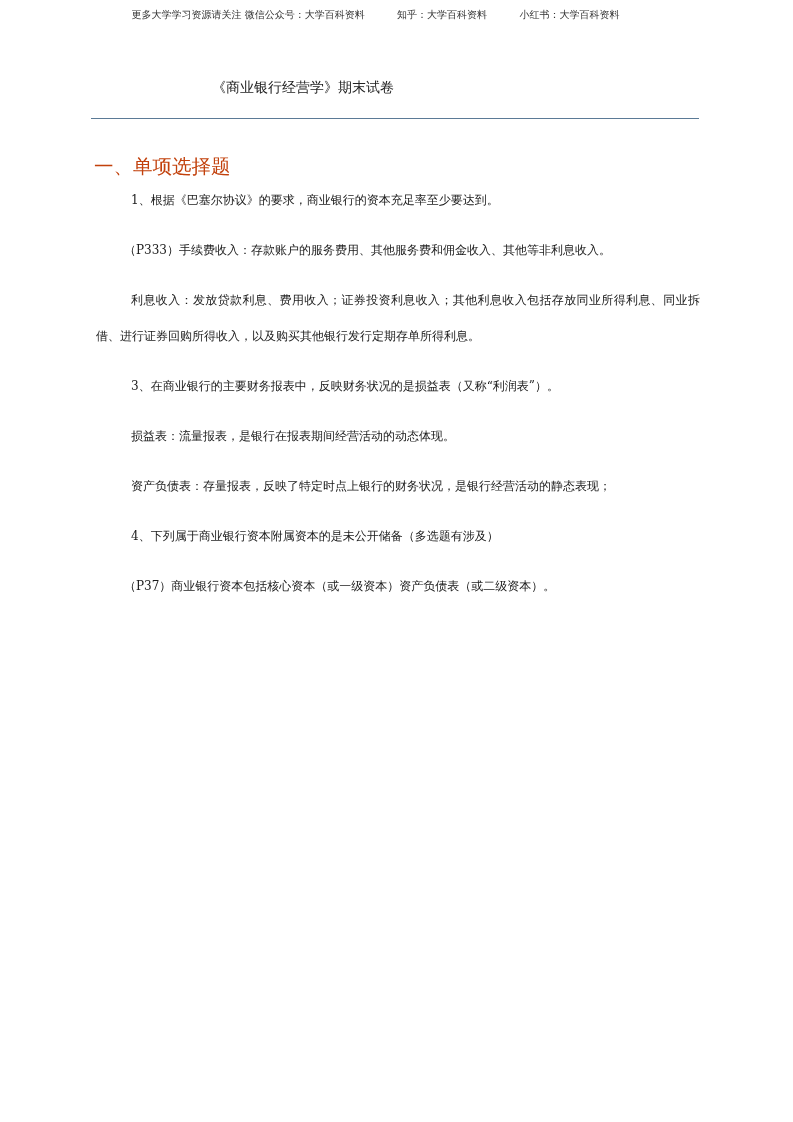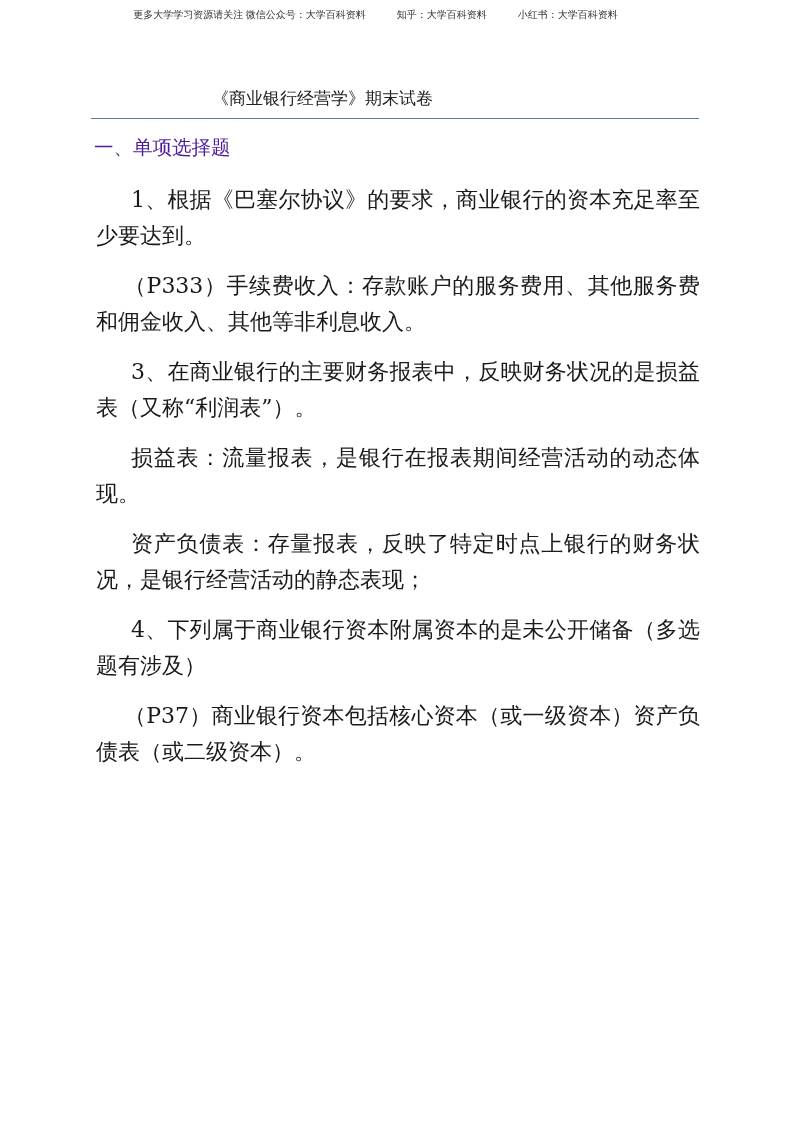--- a/index.html
+++ b/index.html
@@ -18,54 +18,53 @@
     .header-note {
       position: absolute;
       top: 8px;
       left: 0;
       width: 751px;
       text-align: center;
       font-size: 10px;
       color: #333333;
       white-space: nowrap;
       letter-spacing: 0px;
-      font-family: Liberation Serif, serif;
     }
     .header-note span { display: inline-block; }
     .header-note .gap { width: 26px; }
     .doc-title {
       position: absolute;
-      top: 87px;
+      top: 79px;
       left: 212px;
-      font-size: 17px;
+      font-size: 14px;
       color: #222222;
       white-space: nowrap;
     }
     .rule {
       position: absolute;
       top: 118px;
       left: 91px;
       width: 608px;
       height: 1px;
       background: #5b7a96;
     }
     .section-heading {
       position: absolute;
-      top: 134px;
+      top: 153px;
       left: 94px;
       font-size: 19.5px;
-      color: #4c1d95;
+      color: #c2410c;
       white-space: nowrap;
     }
     .content {
       position: absolute;
       top: 182px;
       left: 96px;
       width: 604px;
-      font-size: 22px;
+      font-size: 12px;
       line-height: 36px;
     }
     .para {
       margin: 0 0 14px 0;
       text-indent: 35px;
       text-align: justify;
     }
     .para.paren {
       text-indent: 28px;
     }
@@ -83,18 +82,19 @@
 
 <div class="doc-title">《商业银行经营学》期末试卷</div>
 
 <div class="rule"></div>
 
 <div class="section-heading">一、单项选择题</div>
 
 <div class="content">
   <p class="para">1、根据《巴塞尔协议》的要求，商业银行的资本充足率至少要达到。</p>
   <p class="para paren">（P333）手续费收入：存款账户的服务费用、其他服务费和佣金收入、其他等非利息收入。</p>
+  <p class="para">利息收入：发放贷款利息、费用收入；证券投资利息收入；其他利息收入包括存放同业所得利息、同业拆借、进行证券回购所得收入，以及购买其他银行发行定期存单所得利息。</p>
   <p class="para">3、在商业银行的主要财务报表中，反映财务状况的是损益表（又称“利润表”）。</p>
   <p class="para">损益表：流量报表，是银行在报表期间经营活动的动态体现。</p>
   <p class="para">资产负债表：存量报表，反映了特定时点上银行的财务状况，是银行经营活动的静态表现；</p>
   <p class="para">4、下列属于商业银行资本附属资本的是未公开储备（多选题有涉及）</p>
   <p class="para paren">（P37）商业银行资本包括核心资本（或一级资本）资产负债表（或二级资本）。</p>
 </div>
 
 </body></html>

